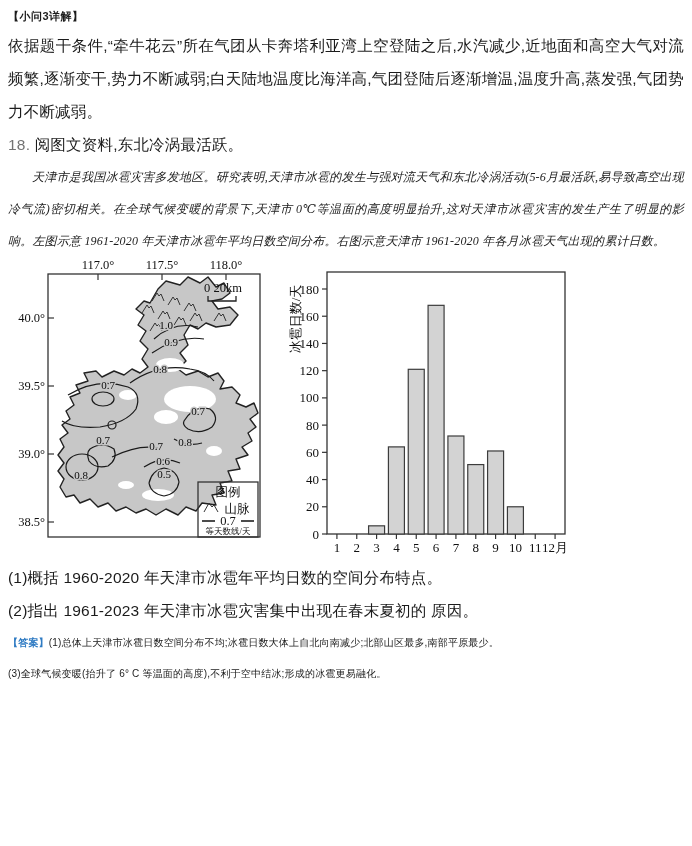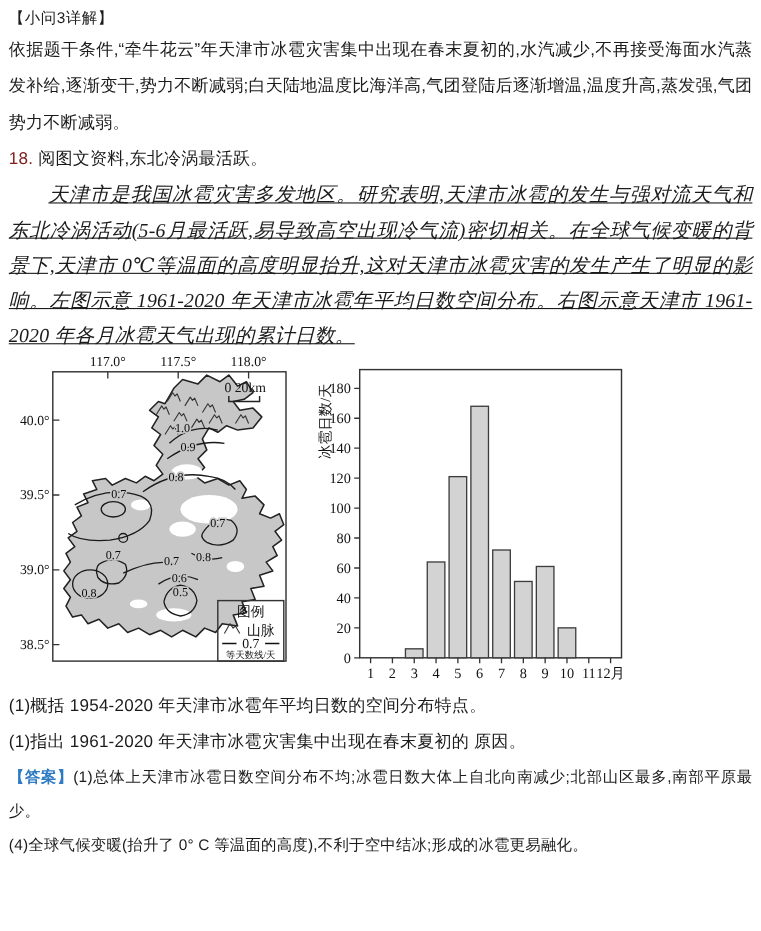--- a/index.html
+++ b/index.html
@@ -1,28 +1,28 @@
 <!DOCTYPE html>
 <html><head>
 <meta charset="utf-8">
 <style>
   html,body{margin:0;padding:0;background:#fff;}
   body{width:692px;height:846px;overflow:hidden;
        font-family:"Liberation Sans","DejaVu Sans",sans-serif;color:#1b1b1b;}
   .doc{padding:4px 8px 0 8px;}
   p{margin:0;}
-  .hdr{font-size:14px;font-weight:400;line-height:25px;letter-spacing:.5px;}
+  .hdr{font-size:11px;font-weight:700;line-height:25px;letter-spacing:.5px;}
   .body-text{font-size:15.5px;line-height:33px;text-align:justify;letter-spacing:.2px;}
-  .passage{font-size:18px;line-height:32px;text-align:justify;letter-spacing:.2px;
-           font-style:italic;font-family:"Liberation Serif","DejaVu Serif",serif;text-indent:2em;text-decoration:underline;}
+  .passage{font-size:12px;line-height:32px;text-align:justify;letter-spacing:.2px;
+           font-style:italic;font-family:"Liberation Serif","DejaVu Serif",serif;text-indent:2em;}
   .figures{position:relative;height:302px;margin-top:2px;}
   .map-svg{position:absolute;left:0;top:0;}
   .chart-svg{position:absolute;left:278px;top:0;}
   .subqs p{font-size:15.5px;line-height:33px;letter-spacing:.2px;}
-  .ans{font-size:14px;line-height:31px;text-align:justify;letter-spacing:.2px;}
+  .ans{font-size:10px;line-height:31px;text-align:justify;letter-spacing:.2px;}
   .ans-label{font-weight:600;}
   
   .frame{fill:none;stroke:#333;stroke-width:1.3;}
   .land{fill:#c7c7c7;stroke:#222;stroke-width:1.4;stroke-linejoin:round;}
   .wp{fill:#fff;stroke:none;}
   .contour{fill:none;stroke:#1a1a1a;stroke-width:1.2;}
   .clabel{font:11px "Liberation Serif",serif;fill:#0a0a0a;paint-order:stroke;stroke:#c7c7c7;stroke-width:3px;text-anchor:middle;}
   .tick{font:12.5px "Liberation Serif",serif;fill:#111;}
   .tickline{stroke:#333;stroke-width:1.2;}
   .mtn{fill:none;stroke:#333;stroke-width:1;stroke-linejoin:round;}
@@ -30,23 +30,23 @@
   .lg-small{font:8.5px "Liberation Serif",serif;fill:#111;text-anchor:middle;}
   .ctick{font:13px "Liberation Serif",serif;fill:#111;}
 </style>
 </head>
 <body>
 
 <div class="doc">
 
   <p class="hdr">【小问3详解】</p>
 
-  <p class="body-text">依据题干条件,“牵牛花云”年天津市冰雹灾害集中出现在春末夏初的,水汽减少,不再接受海面水汽蒸发补给,逐渐变干,势力不断减弱;白天陆地温度比海洋高,气团登陆后逐渐增温,温度升高,蒸发强,气团势力不断减弱。</p>
-
-  <p class="body-text"><span class="qnum" style="color: #7f1d1d;">18.</span> <span>阅图文资料,东北冷涡最活跃。</span></p>
+  <p class="body-text">依据题干条件,“牵牛花云”所在气团从卡奔塔利亚湾上空登陆之后,水汽减少,近地面和高空大气对流频繁,逐渐变干,势力不断减弱;白天陆地温度比海洋高,气团登陆后逐渐增温,温度升高,蒸发强,气团势力不断减弱。</p>
+
+  <p class="body-text"><span class="qnum" style="color: #737373;">18.</span> <span>阅图文资料,东北冷涡最活跃。</span></p>
 
   <p class="passage">天津市是我国冰雹灾害多发地区。研究表明,天津市冰雹的发生与强对流天气和东北冷涡活动(5-6月最活跃,易导致高空出现冷气流)密切相关。在全球气候变暖的背景下,天津市 0℃等温面的高度明显抬升,这对天津市冰雹灾害的发生产生了明显的影响。左图示意 1961-2020 年天津市冰雹年平均日数空间分布。右图示意天津市 1961-2020 年各月冰雹天气出现的累计日数。</p>
 
   <div class="figures">
 
     <svg class="map-svg" width="272" height="302" viewBox="0 0 272 302">
 
       <path class="land" d="M150,30 L158,22 L172,26 L180,18 L192,24 L200,18 L208,28 L216,24 L222,34 L214,40 L204,42 L210,50 L222,48 L230,56 L222,66 L208,68 L198,64 L190,70 L182,66 L176,76 L180,86 L172,94 L178,102 L170,110 L178,116 L190,112 L200,118 L210,114 L216,122 L212,130 L224,128 L232,136 L228,144 L238,148 L246,144 L250,154 L242,160 L248,168 L240,174 L244,182 L234,188 L240,196 L228,200 L232,210 L220,212 L224,222 L212,224 L216,234 L204,236 L208,246 L194,244 L188,252 L178,248 L170,256 L158,250 L148,256 L138,250 L128,254 L118,248 L108,252 L100,244 L90,248 L82,240 L72,244 L66,236 L58,238 L52,228 L56,220 L50,212 L56,204 L50,196 L56,188 L52,180 L60,174 L54,166 L62,160 L58,152 L66,146 L62,138 L72,134 L68,126 L80,122 L76,114 L88,112 L94,118 L106,112 L116,116 L124,110 L132,114 L140,108 L134,100 L140,90 L132,82 L138,72 L130,66 L136,56 L128,50 L136,42 L142,44 Z"></path>
 
       <g>
@@ -196,20 +196,20 @@
           <text x="229.41666666666666" y="293" text-anchor="middle" class="ctick">10</text>
           <line x1="249.25" y1="275" x2="249.25" y2="280" class="tickline"></line>
           <text x="249.25" y="293" text-anchor="middle" class="ctick">11</text>
           <line x1="269.0833333333333" y1="275" x2="269.0833333333333" y2="280" class="tickline"></line>
           <text x="269.0833333333333" y="293" text-anchor="middle" class="ctick">12月</text>
         </g>
     </svg>
   </div>
 
   <div class="subqs">
-    <p>(1)概括 1954-2020 年天津市冰雹年平均日数的空间分布特点。</p>
-    <p>(1)指出 1961-2020 年天津市冰雹灾害集中出现在春末夏初的 原因。</p>
+    <p>(1)概括 1960-2020 年天津市冰雹年平均日数的空间分布特点。</p>
+    <p>(2)指出 1961-2023 年天津市冰雹灾害集中出现在春末夏初的 原因。</p>
   </div>
 
   <p class="ans"><span class="ans-label" style="color: rgb(47, 123, 195);">【答案】</span><span>(1)总体上天津市冰雹日数空间分布不均;冰雹日数大体上自北向南减少;北部山区最多,南部平原最少。</span></p>
-  <p class="ans">(4)全球气候变暖(抬升了 0° C 等温面的高度),不利于空中结冰;形成的冰雹更易融化。</p>
+  <p class="ans">(3)全球气候变暖(抬升了 6° C 等温面的高度),不利于空中结冰;形成的冰雹更易融化。</p>
 
 </div>
 
 </body></html>

